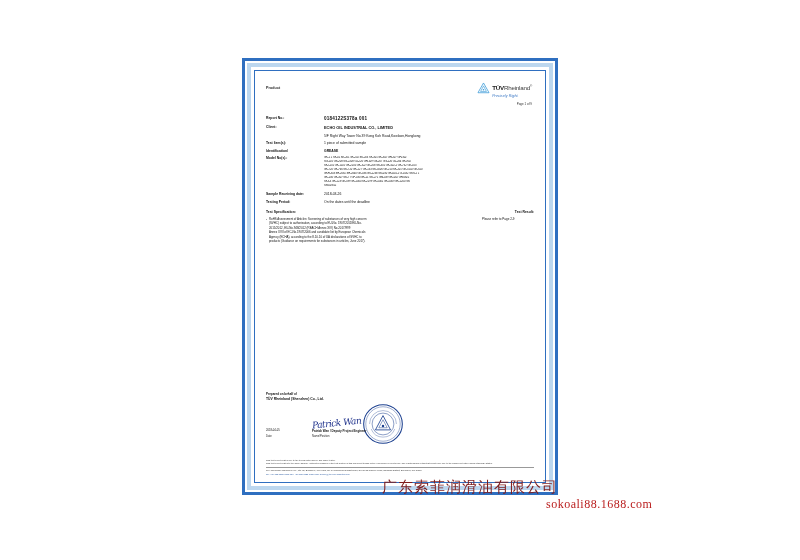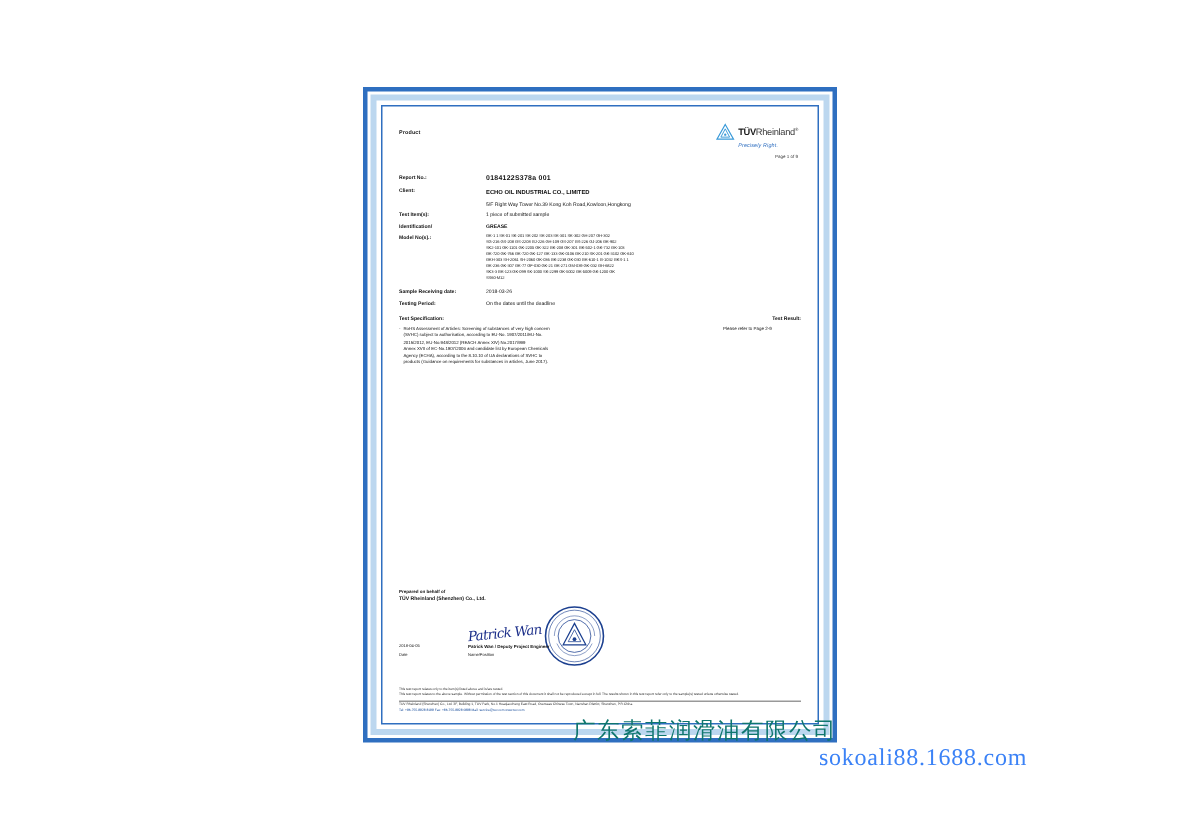--- a/index.html
+++ b/index.html
@@ -266,31 +266,31 @@
     margin: 1.5px 0 1.5px 0;
   }
   .footer .addr { color: #1b4f9c; }
 
   
   .wm-cn {
     position: absolute;
     left: 382px;
     top: 478px;
     font-size: 15px;
-    color: #0f766e;
+    color: #7f1d1d;
     font-family: Liberation Mono, monospace;
     letter-spacing: 1px;
     white-space: nowrap;
   }
   .wm-url {
     position: absolute;
     left: 546px;
     top: 497px;
-    font-size: 16px;
-    color: #3b82f6;
+    font-size: 12px;
+    color: #b91c1c;
     font-family: "Liberation Serif", serif;
     letter-spacing: 0.5px;
     white-space: nowrap;
   }
 </style>
 </head>
 <body>
 
 <div id="root">
 

